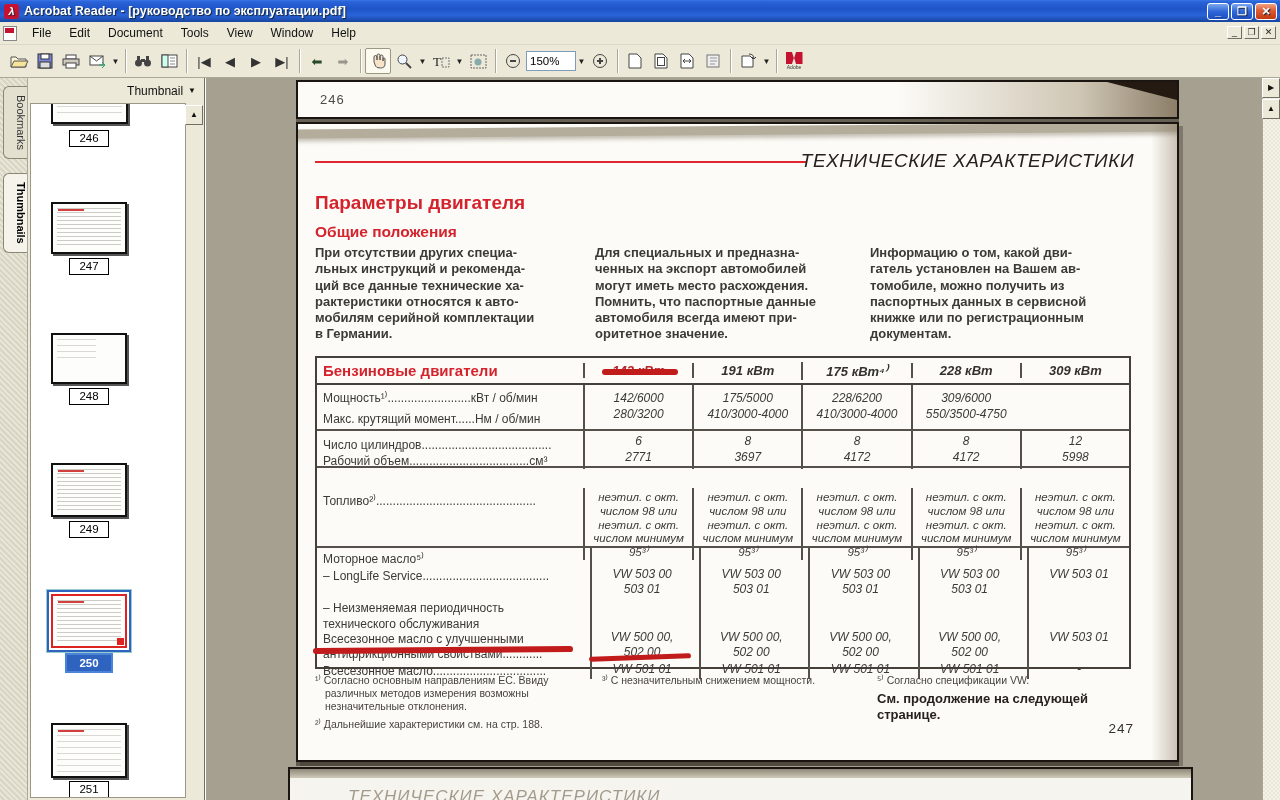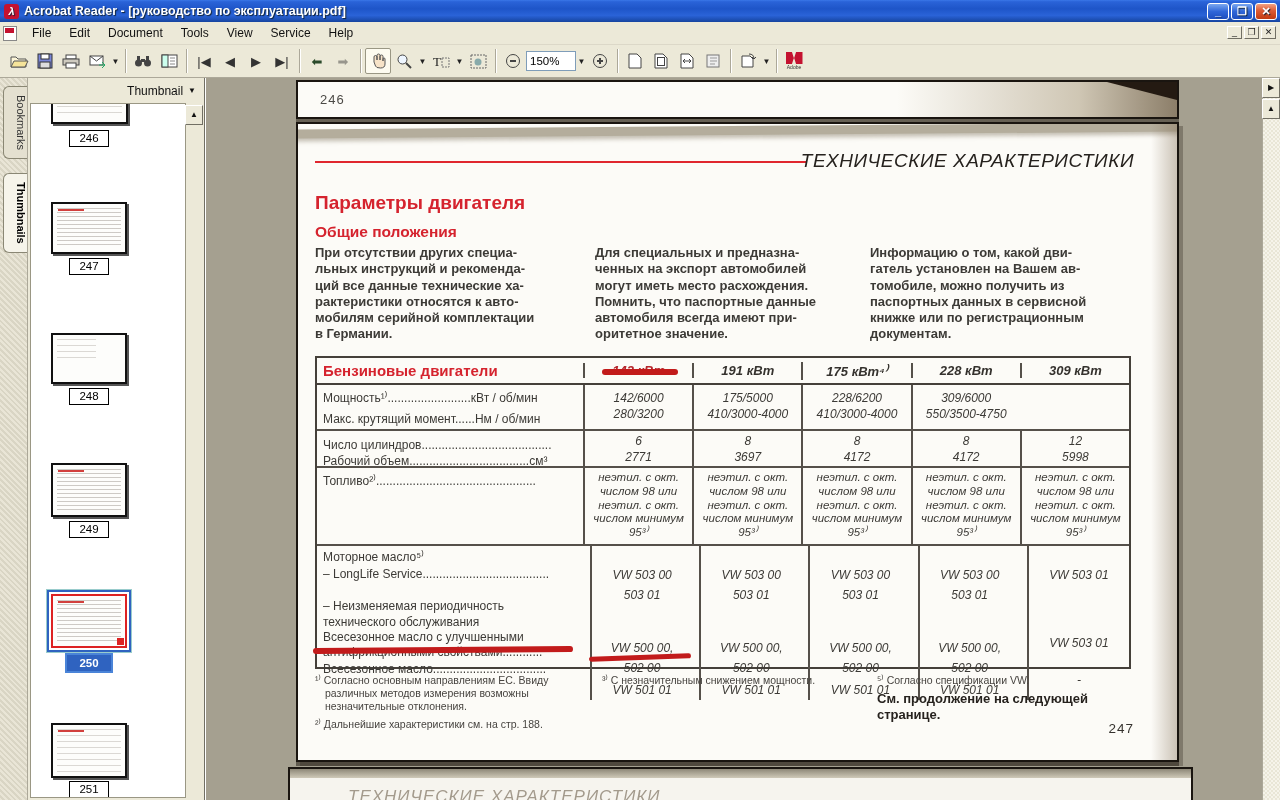--- a/index.html
+++ b/index.html
@@ -106,26 +106,26 @@
   .t-row { display:grid; grid-template-columns:266px repeat(5,1fr); }
   .t-row > div + div { border-left:2px solid #55504a;font-style:italic; }
   .t-head { height:27px; border-bottom:2px solid #45403a; align-items:center; }
   .t-head .tl { font-size:15px; font-weight:bold; color:#d5232e; padding-left:6px; }
   .t-head .tc { text-align:center; font-weight:bold; font-size:13px; color:#35322e; }
   .t-head .tc.red { color:#b5272c; }
   .tg { border-bottom:2px solid #55504a; }
   .tcell { text-align:center; padding-top:5px; line-height:16px; white-space:pre-line; }
   .tlabel { padding:5px 0 0 6px; line-height:16px; white-space:nowrap; overflow:hidden; }
   .tg1 { height:46px; } .tg2 { height:37px; }
-  .tg3 { height:78px; } .tg3 .tcell { font-size:11.5px; line-height:13.8px; padding:3px 2px 0; }
+  .tg3 { height:60px;margin-top:20px; } .tg3 .tcell { font-size:11.5px; line-height:13.8px; padding:3px 2px 0; }
   .tg4 { height:125px; border-bottom:none; }
   .oil-label-block { padding:4px 0 0 6px; line-height:15.2px; }
   .oil-fixed { margin-top:17px; white-space:pre-line; }
   .oil-season { margin-top:2px; white-space:nowrap; overflow:hidden; }
-  .oil-cell { text-align:center; line-height:20px; white-space:pre-line;margin-left:7px; }
+  .oil-cell { text-align:center; line-height:15px; white-space:pre-line;margin-left:7px; }
   .oil-v1 { margin-top:19px; } .oil-v1.single { margin-top:19px; }
   .oil-v2 { margin-top:33px; } .oil-v2.spaced { margin-top:48px; }
   .oil-v3 { margin-top:2px; } .oil-v3.spaced { margin-top:17px; }
 
   .marker { position:absolute; background:#c21b1b; border-radius:3px; }
   #mk-142 { left:304px; top:245px; width:76px; height:6px; }
   #mk-label { left:15px; top:523px; width:260px; height:6px; transform:rotate(-.4deg); }
   #mk-502 { left:291px; top:531px; width:102px; height:5px; transform:rotate(-2deg); }
 
   .fn-col { position:absolute; top:550px; font-size:10.5px; color:#474440; line-height:13.2px; }
@@ -154,21 +154,21 @@
   </div>
 </div>
 
 <div id="menubar">
   <div class="doc-icon"></div>
   <div class="menu-item">File</div>
   <div class="menu-item">Edit</div>
   <div class="menu-item">Document</div>
   <div class="menu-item">Tools</div>
   <div class="menu-item">View</div>
-  <div class="menu-item">Service</div>
+  <div class="menu-item">Window</div>
   <div class="menu-item">Help</div>
   <div class="mdibtns">
     <div class="mdibtn">_</div>
     <div class="mdibtn">❐</div>
     <div class="mdibtn">✕</div>
   </div>
 </div>
 
 <div id="toolbar">
   <div class="tb-btn">

